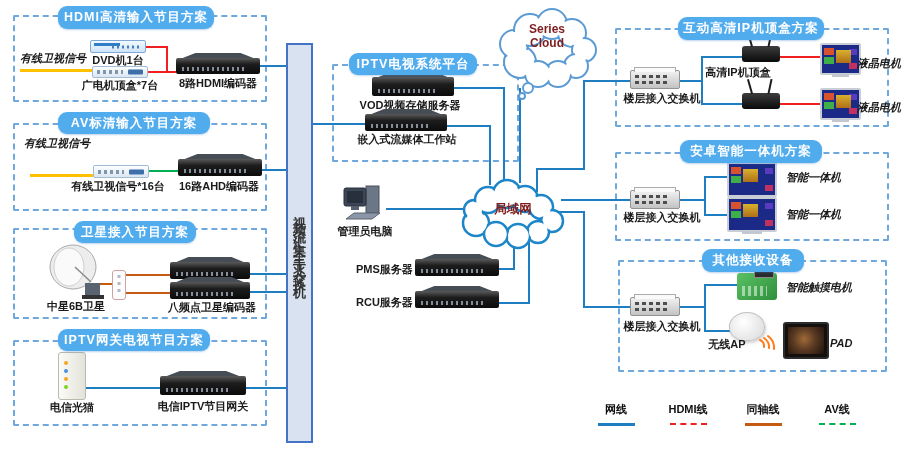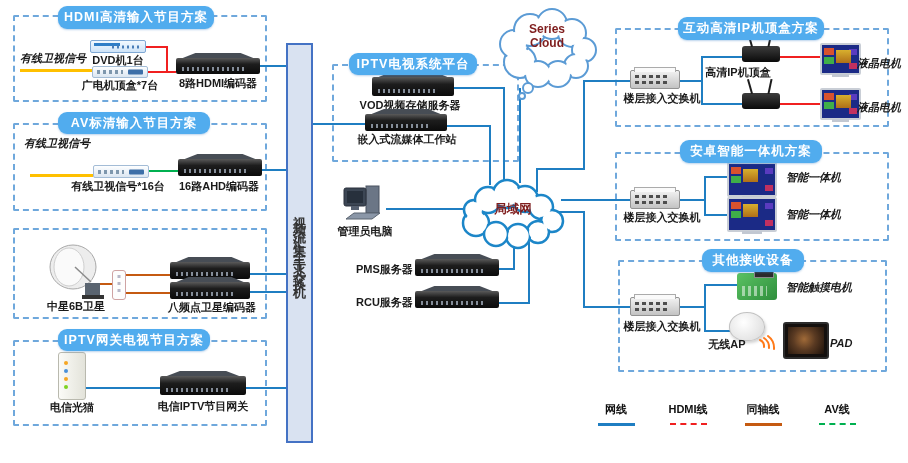--- a/index.html
+++ b/index.html
@@ -94,20 +94,21 @@
   <div class="dbox" style="left:13px;top:228px;width:250px;height:87px;"></div>
   <div class="dbox" style="left:13px;top:340px;width:250px;height:82px;"></div>
 
   <div class="dbox" style="left:332px;top:64px;width:183px;height:94px;"></div>
   <div class="dbox" style="left:615px;top:28px;width:270px;height:95px;"></div>
   <div class="dbox" style="left:615px;top:152px;width:270px;height:85px;"></div>
   <div class="dbox" style="left:618px;top:260px;width:265px;height:108px;"></div>
 
   <div class="pill" style="left:58px;top:6px;width:156px;height:23px;">HDMI高清输入节目方案</div>
   <div class="pill" style="left:58px;top:112px;width:152px;height:22px;">AV标清输入节目方案</div>
+  <div class="pill" style="left:74px;top:221px;width:122px;height:22px;">卫星接入节目方案</div>
   <div class="pill" style="left:349px;top:53px;width:128px;height:22px;">IPTV电视系统平台</div>
   <div class="pill" style="left:58px;top:329px;width:152px;height:22px;">IPTV网关电视节目方案</div>
   <div class="pill" style="left:678px;top:17px;width:146px;height:23px;">互动高清IP机顶盒方案</div>
   <div class="pill" style="left:680px;top:140px;width:142px;height:23px;">安卓智能一体机方案</div>
   <div class="pill" style="left:702px;top:249px;width:102px;height:23px;">其他接收设备</div>
 
   <div class="core">
     <span>视频流汇集全千兆交换机</span>
   </div>
 

